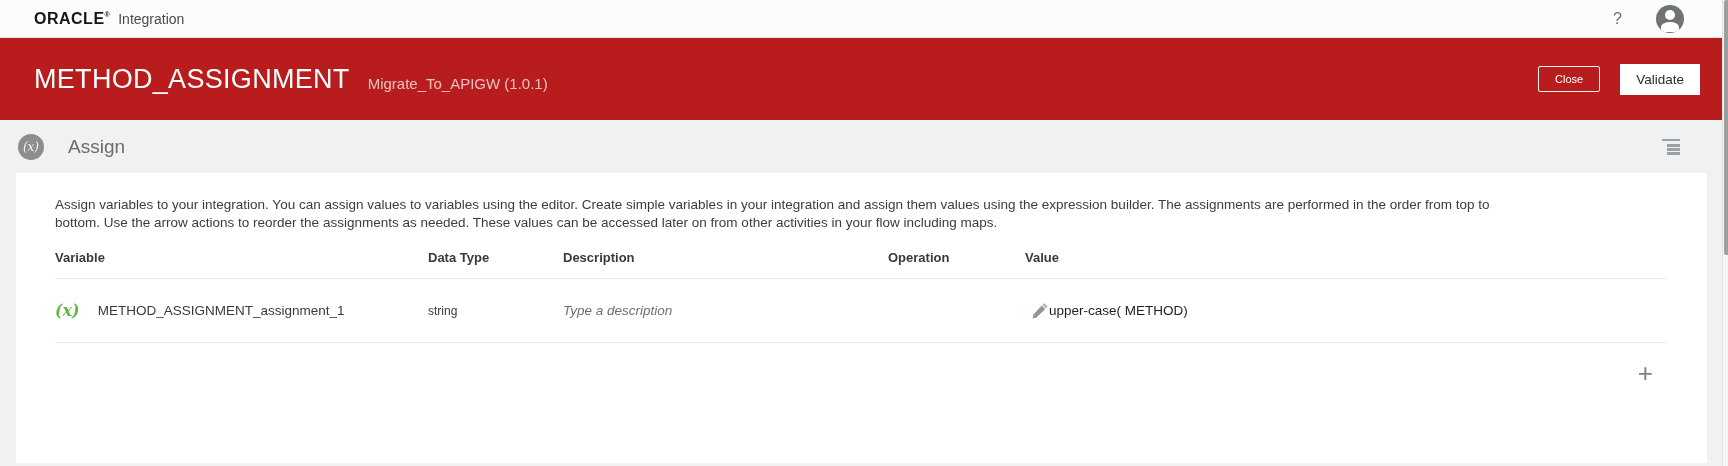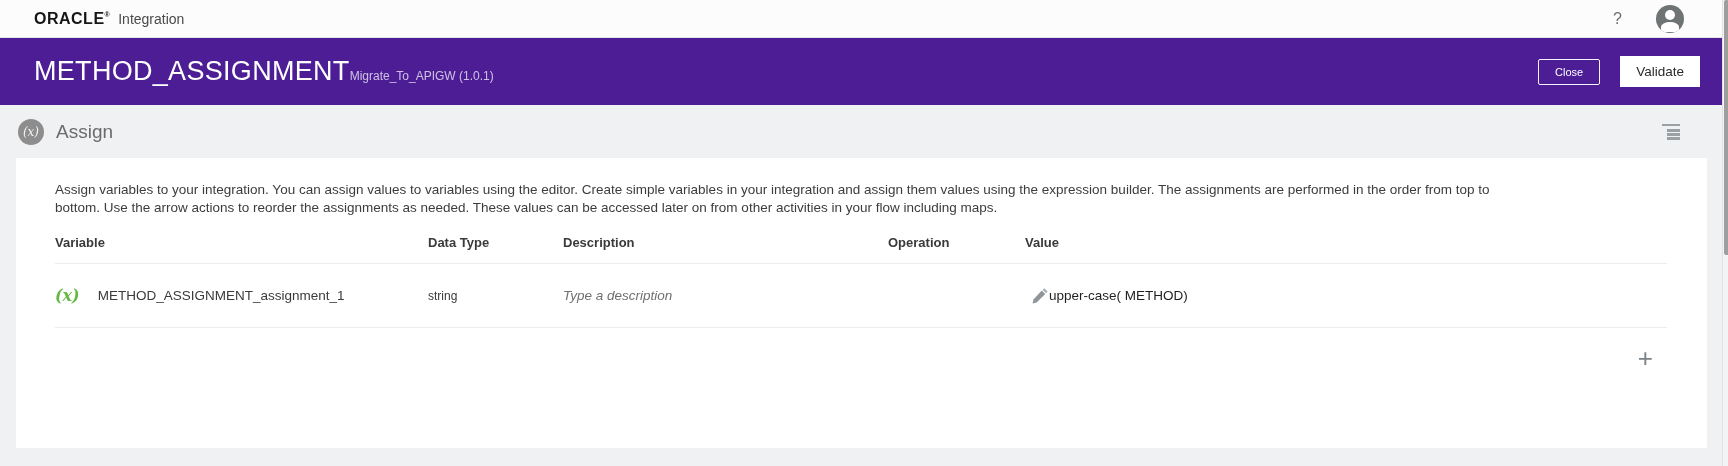--- a/index.html
+++ b/index.html
@@ -12,35 +12,35 @@
   .brand { font-size:16px; font-weight:bold; letter-spacing:0.5px; color:#161616; }
   .brand sup { font-size:7px; vertical-align:top; line-height:10px; }
   .product { font-size:14px; color:#4a4a4a; margin-left:8px; }
   .topbar-right { margin-left:auto; display:flex; align-items:center; gap:34px; }
   .help-icon { font-size:16px; color:#6d6d6d; cursor:pointer; }
   .avatar { width:28px; height:28px; border-radius:50%; background:#6e7474; position:relative; overflow:hidden; cursor:pointer; }
   .avatar .head { position:absolute; width:10px; height:10px; border-radius:50%; background:#fff; left:9px; top:5px; }
   .avatar .body { position:absolute; width:18px; height:10px; border-radius:50% 50% 0 0; background:#fff; left:5px; top:17px; }
 
   
-  .bluebar { height:67px; background:#4c1d95; display:flex; align-items:center; padding:0 28px 0 34px; }
+  .bluebar { height:82px; background:#b91c1c; display:flex; align-items:center; padding:0 28px 0 34px; }
   .page-title { color:#ffffff; font-size:27px; font-weight:400; letter-spacing:0.3px; }
-  .page-subtitle { color:rgba(255,255,255,0.72); font-size:12px; margin-top:9px; }
+  .page-subtitle { color:rgba(255,255,255,0.72); font-size:15px; margin-left:18px; margin-top:9px; }
   .bluebar-right { margin-left:auto; display:flex; align-items:center; gap:20px; }
   .btn-outline { background:transparent; border:1px solid rgba(255,255,255,0.95); color:#ffffff;
                  font-size:11px; padding:6px 16px; border-radius:2px; cursor:pointer; font-family:inherit; }
   .btn-solid { background:#ffffff; border:1px solid #ffffff; color:#2b2b2b;
                font-size:13.5px; padding:7px 15px; border-radius:0; cursor:pointer; font-family:inherit; }
 
   
   .sectionbar { height:53px; background:#f0f1f3; display:flex; align-items:center; padding:0 48px 0 18px; }
   .assign-circle { width:26px; height:26px; border-radius:50%; background:#8d8d8d; color:#f4f4f4;
                    display:flex; align-items:center; justify-content:center;
                    font-size:12px; font-style:italic; font-family:"DejaVu Serif", serif; }
-  .section-title { font-size:19px; color:#6b6b6b; margin-left:12px; }
+  .section-title { font-size:19px; color:#6b6b6b; margin-left:24px; }
   .menu-icon { margin-left:auto; width:18px; height:16px; position:relative; cursor:pointer; }
   .menu-icon span { position:absolute; right:0; background:#9aa0a4; display:block; }
   .menu-icon .l1 { top:0; width:18px; height:2px; }
   .menu-icon .l2 { top:5px; width:13px; height:3px; }
   .menu-icon .l3 { top:9px; width:13px; height:3px; }
   .menu-icon .l4 { top:13px; width:13px; height:3px; }
 
   
   .content { padding:0 21px 18px 16px; }
   .card { background:#ffffff; height:290px; padding:23px 40px 0 39px; position:relative; }

